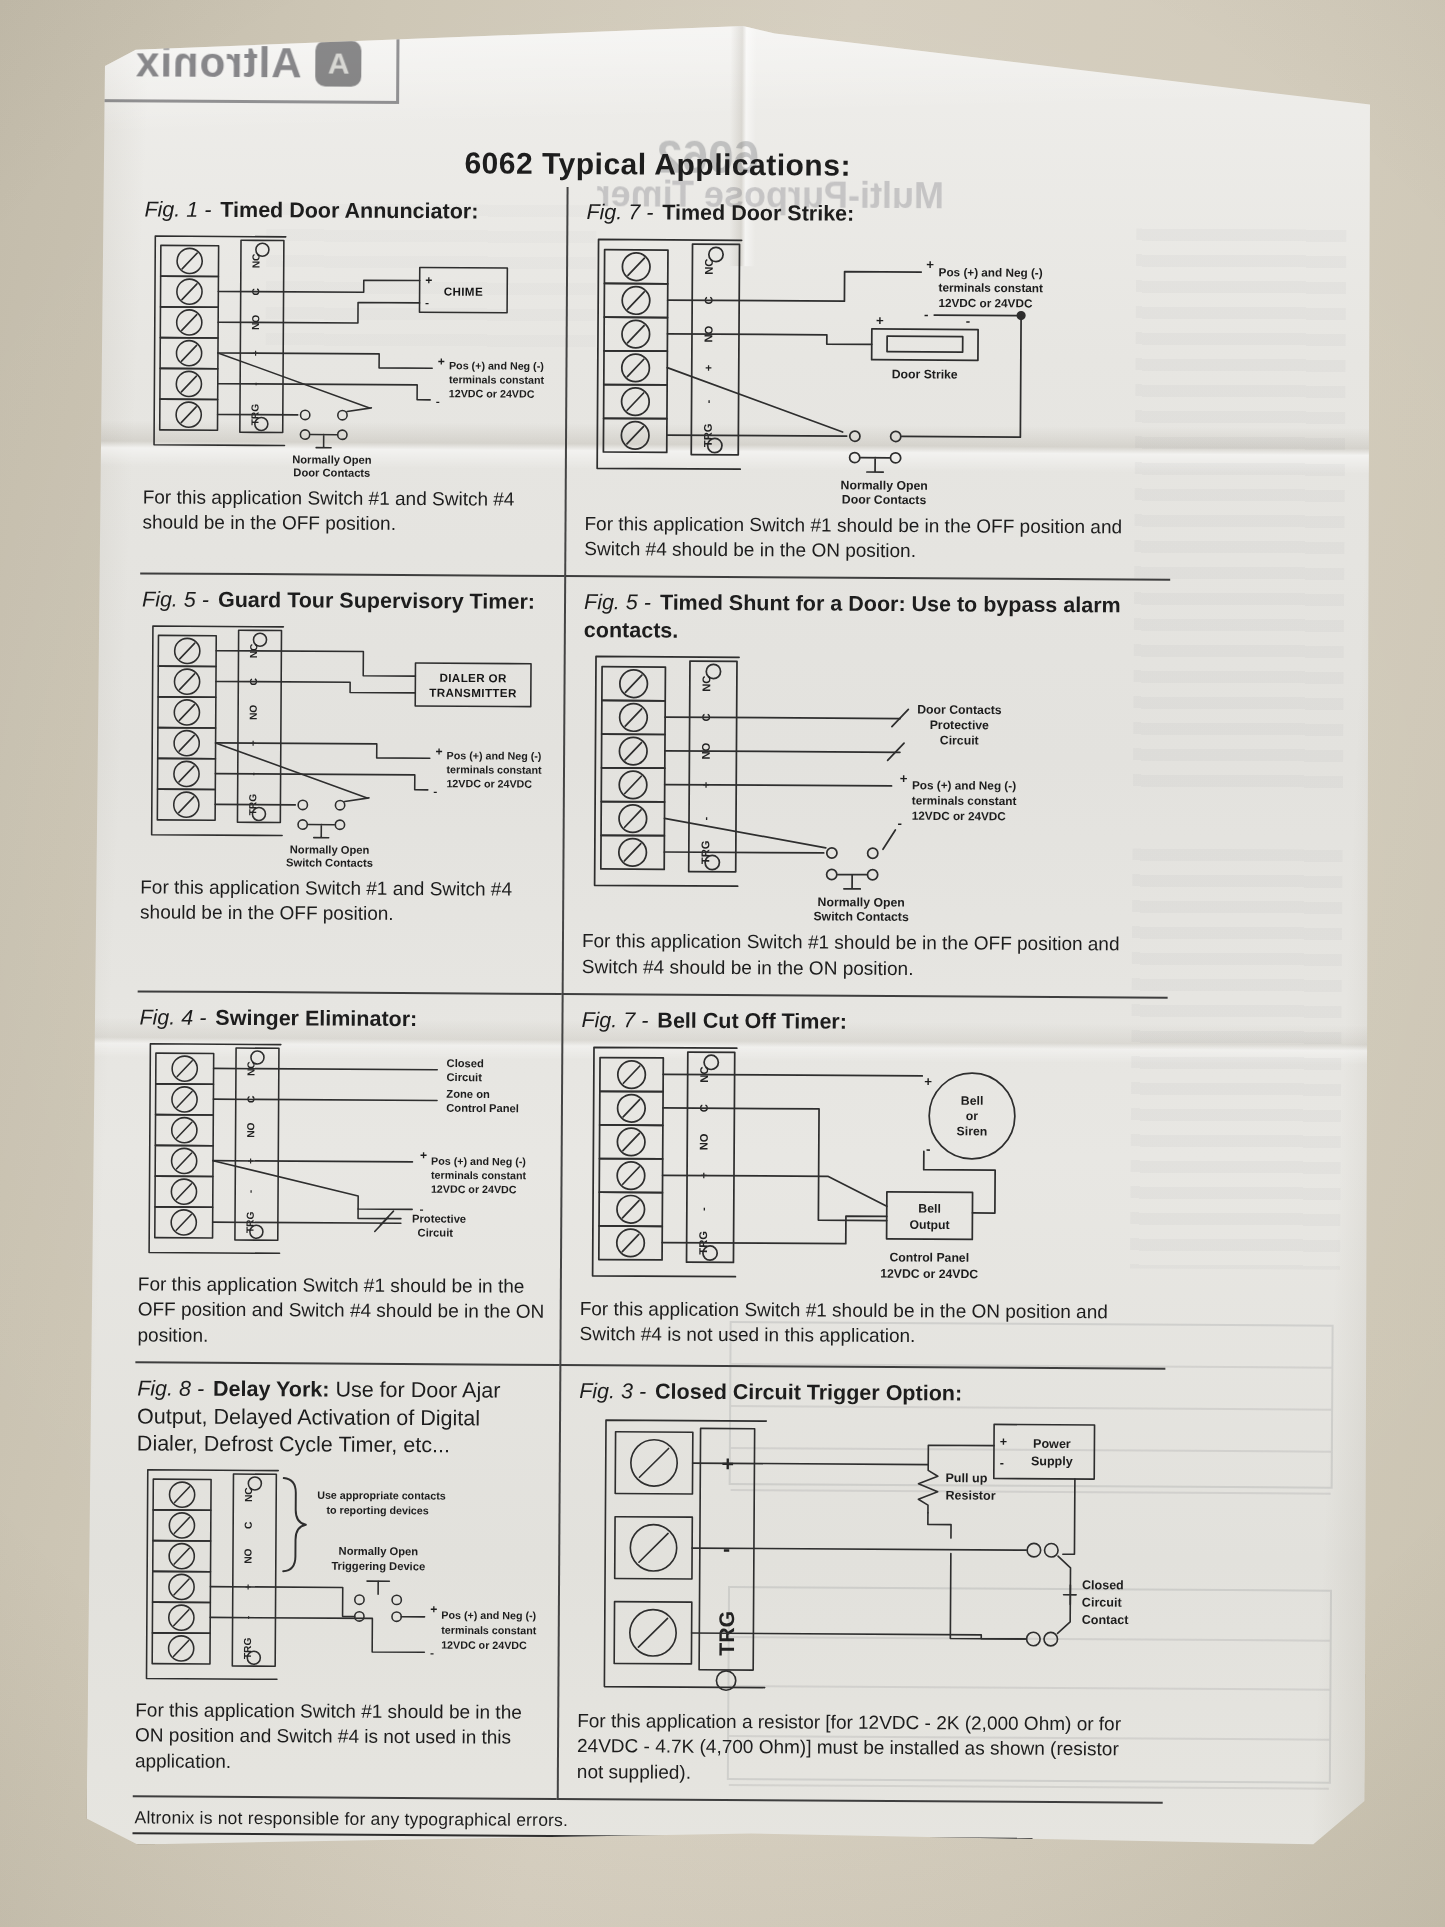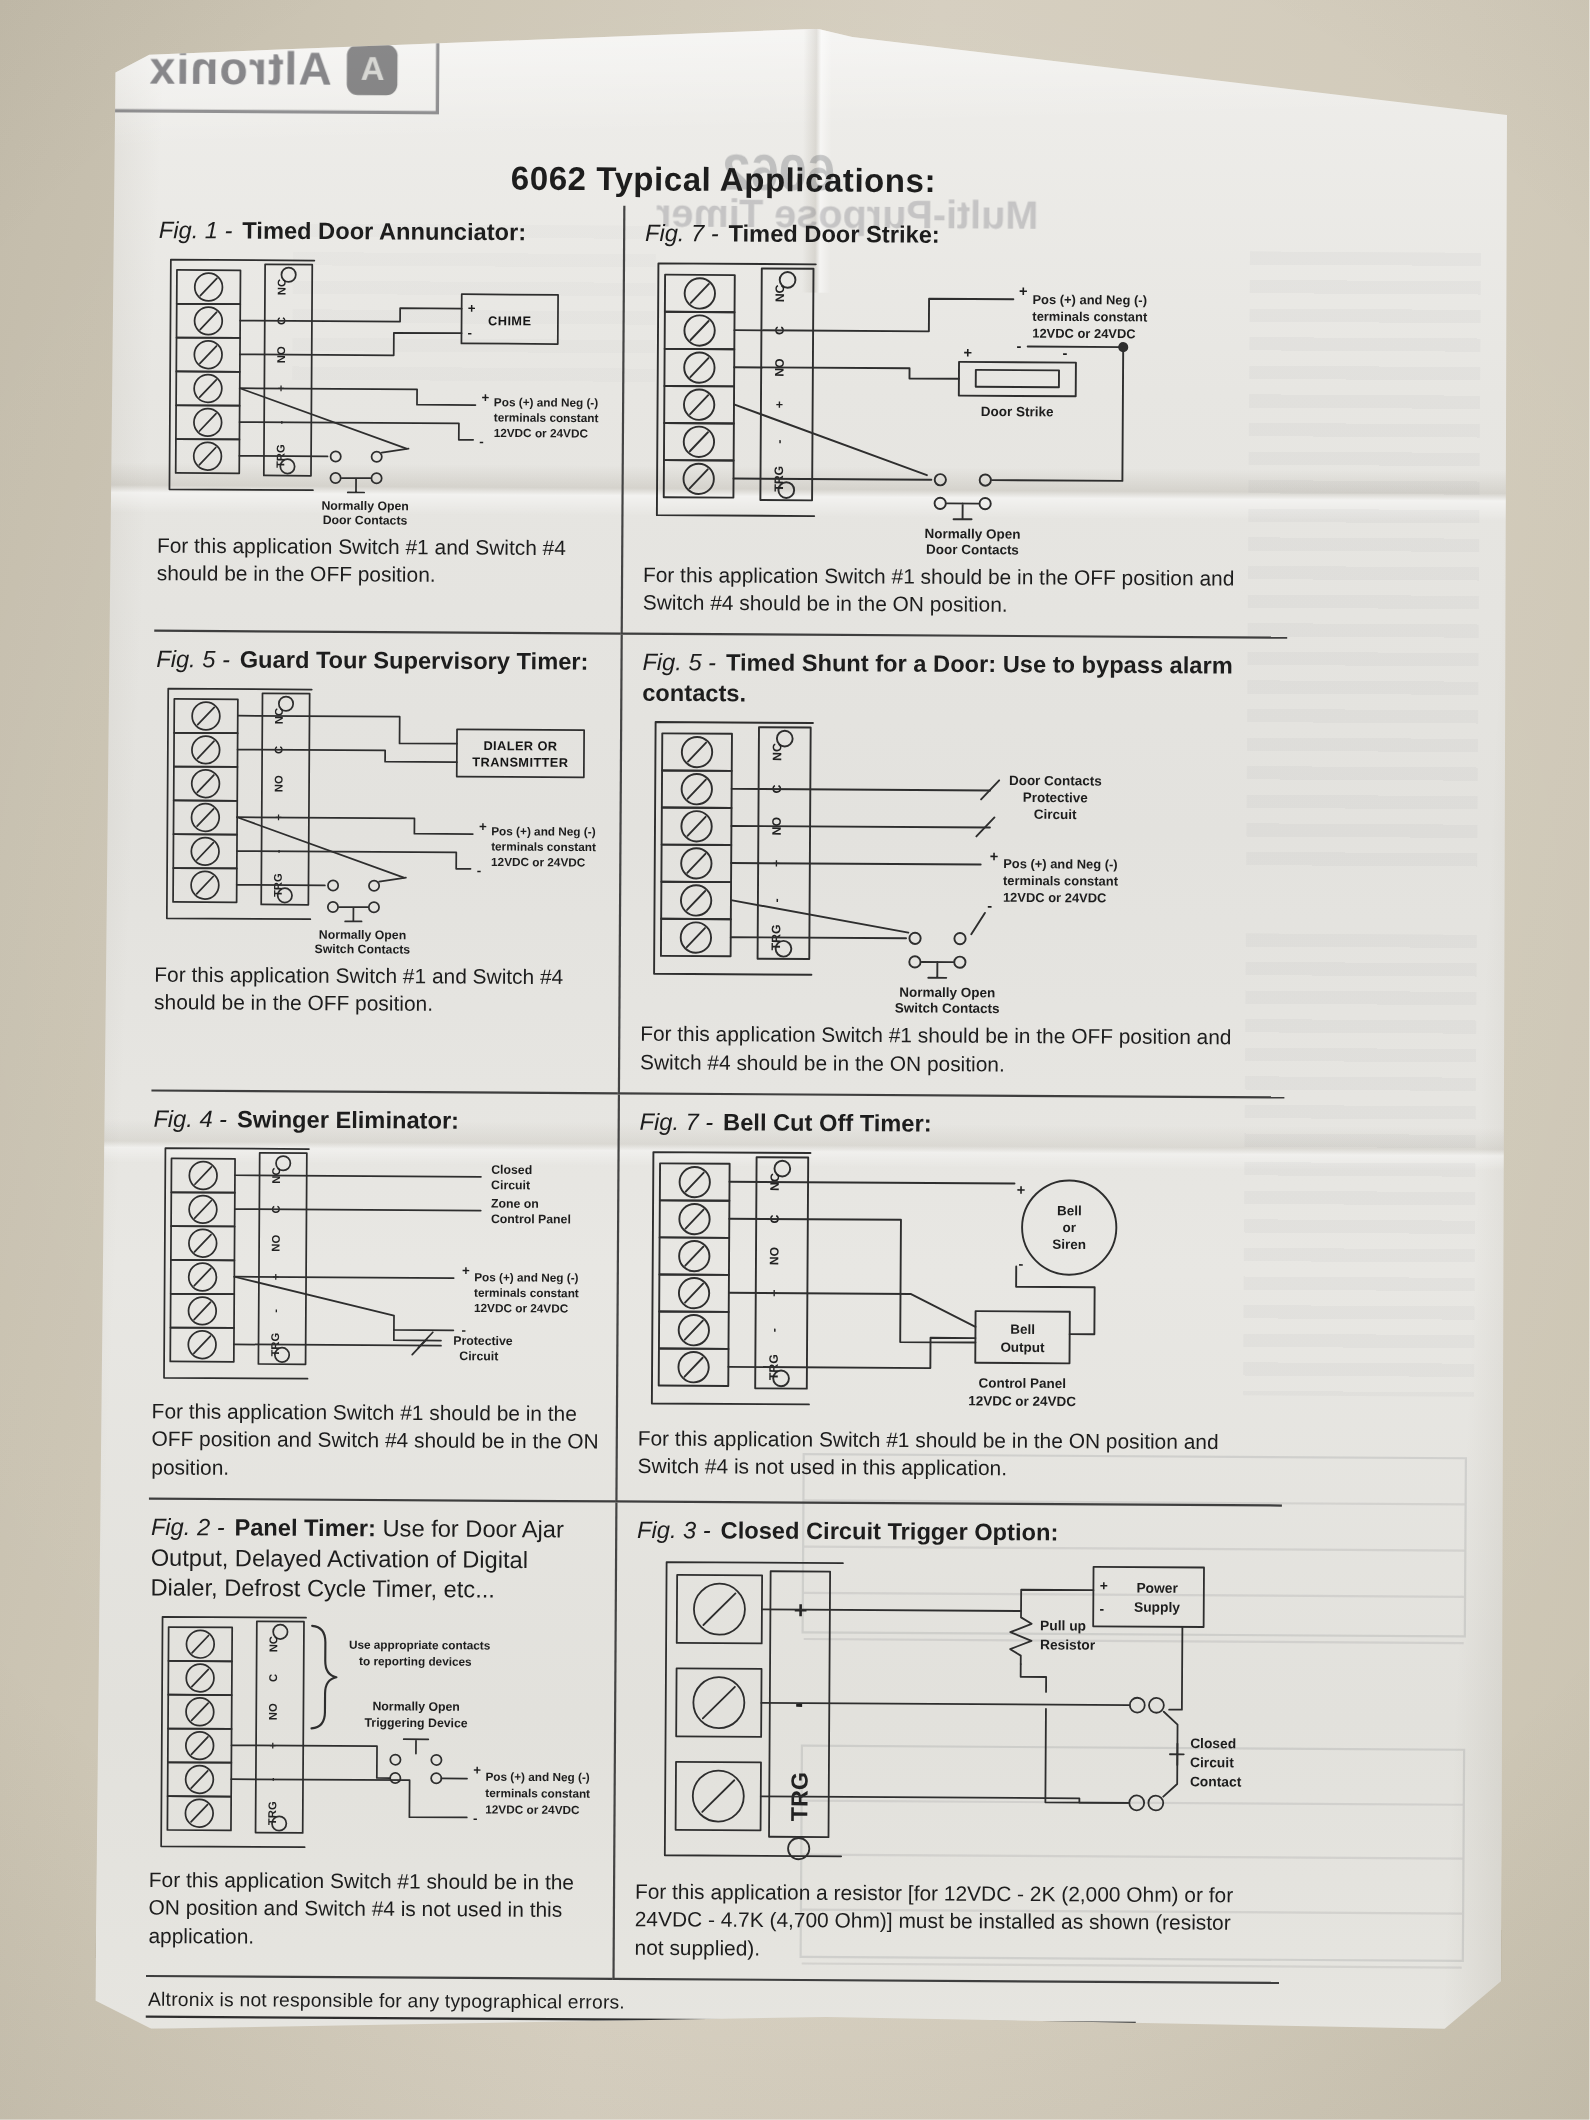--- a/index.html
+++ b/index.html
@@ -478,21 +478,21 @@
           <text class="lbl" x="344" y="170" text-anchor="middle">Bell</text>
           <text class="lbl" x="344" y="186" text-anchor="middle">Output</text>
           <text class="lbl" x="344" y="218" text-anchor="middle">Control Panel</text>
           <text class="lbl" x="344" y="234" text-anchor="middle">12VDC or 24VDC</text>
         </svg>
         <p class="caption">For this application Switch #1 should be in the ON position and Switch #4 is not used in this application.</p>
       </div>
 
       <div class="cell">
         <div class="fig-head">
-          <span class="fig-it">Fig. 2 -</span><span class="fig-b">Panel Timer:</span>
+          <span class="fig-it">Fig. 8 -</span><span class="fig-b">Delay York:</span>
           <span class="fig-desc">Use for Door Ajar Output, Delayed Activation of Digital Dialer, Defrost Cycle Timer, etc...</span>
         </div>
         <svg viewBox="0 0 440 250" width="410" height="233">
           <g>
             <path class="ln" d="M154,10 H14 V234 H154"></path>
             <rect class="ln" x="106" y="14" width="46" height="206"></rect>
             <circle class="ln" cx="129" cy="24" r="7"></circle>
               <circle class="ln" cx="129" cy="211" r="7"></circle>
             <rect class="ln" x="20" y="20" width="62" height="33"></rect>
               <circle class="ln" cx="51" cy="36.5" r="13.5"></circle>

